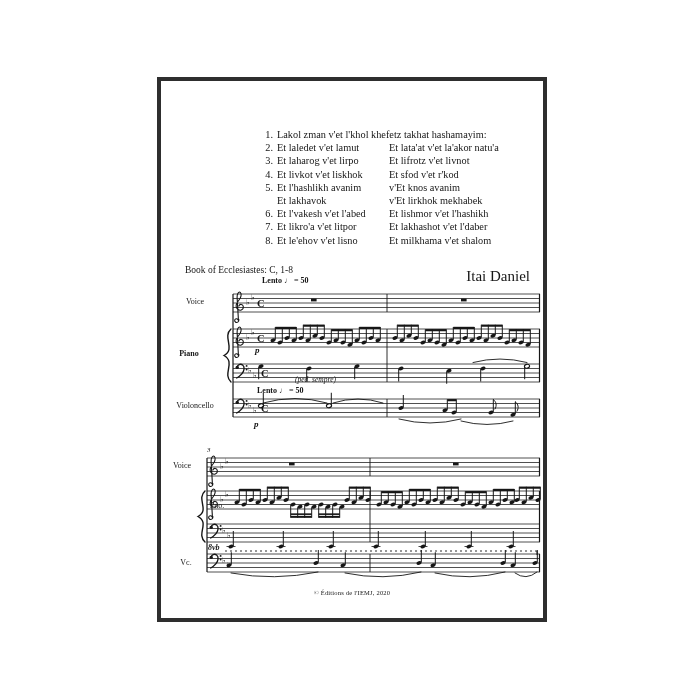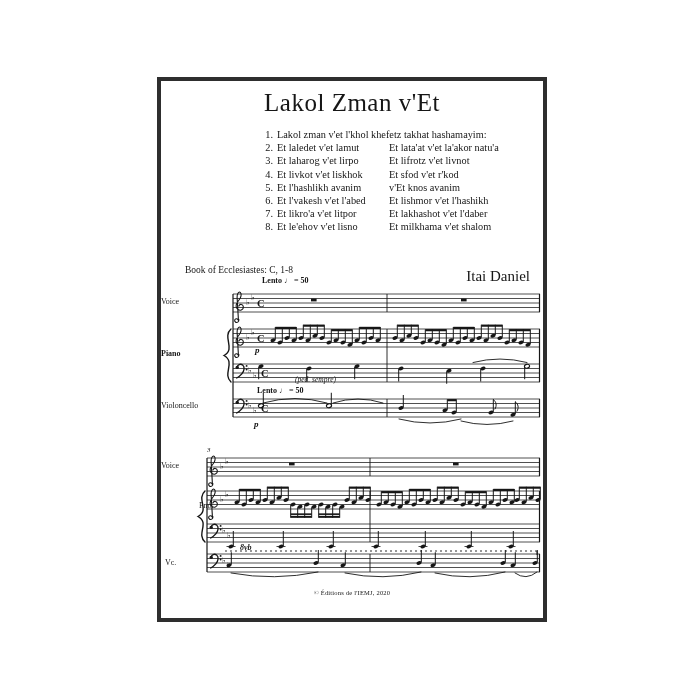--- a/index.html
+++ b/index.html
@@ -17,34 +17,33 @@
     font-size:25px;letter-spacing:0.5px;
   }
   #lyrics{left:99px;top:47px;font-size:10.3px;line-height:13.2px;}
   .lyr-row{display:flex;white-space:nowrap;}
   .lyr-num{width:13px;text-align:right;flex:none;}
   .lyr-c1{width:112px;margin-left:4px;flex:none;white-space:nowrap;}
   .lyr-c2{white-space:nowrap;}
   #src-line{left:24px;top:184px;font-size:9.5px;}
   #composer{right:13px;top:187px;font-size:15px;}
   .tempo{font-weight:bold;font-size:8px;font-family:"Liberation Serif","DejaVu Sans",serif;padding-left:11px;}
-  .staff-label{text-align:left;font-size:8px;}
+  .staff-label{text-align:center;font-size:8px;}
   .dyn{font-style:italic;font-weight:bold;font-size:9px;}
   .ped{font-style:italic;font-size:7.5px;padding-left:48px;}
   .mnum{font-style:italic;font-size:7px;}
-  .ottava{font-style:italic;font-weight:bold;font-size:8px;padding-left:32px;}
+  .ottava{font-style:italic;font-weight:bold;font-size:8px;}
   #copyright{left:0;top:508px;width:382px;text-align:center;font-size:6.5px;letter-spacing:0.2px;}
   #score-svg{left:0;top:0;}
 </style>
 </head>
 <body>
 
 <div id="page">
 
-  <div id="title" class="abs">Lakol Zman v'Et</div>
 
   <div id="lyrics" class="abs">
     <div class="lyr-row">
         <span class="lyr-num">1.</span>
         <span class="lyr-c1">Lakol zman v'et l'khol khefetz takhat hashamayim:</span>
         <span class="lyr-c2"></span>
       </div>
     <div class="lyr-row">
         <span class="lyr-num">2.</span>
         <span class="lyr-c1">Et laledet v'et lamut</span>
@@ -57,20 +56,25 @@
       </div>
     <div class="lyr-row">
         <span class="lyr-num">4.</span>
         <span class="lyr-c1">Et livkot v'et liskhok</span>
         <span class="lyr-c2">Et sfod v'et r'kod</span>
       </div>
     <div class="lyr-row">
         <span class="lyr-num">5.</span>
         <span class="lyr-c1">Et l'hashlikh avanim</span>
         <span class="lyr-c2">v'Et knos avanim</span>
+      </div>
+    <div class="lyr-row">
+        <span class="lyr-num"></span>
+        <span class="lyr-c1">Et lakhavok</span>
+        <span class="lyr-c2">v'Et lirkhok mekhabek</span>
       </div>
     <div class="lyr-row">
         <span class="lyr-num">6.</span>
         <span class="lyr-c1">Et l'vakesh v'et l'abed</span>
         <span class="lyr-c2">Et lishmor v'et l'hashikh</span>
       </div>
     <div class="lyr-row">
         <span class="lyr-num">7.</span>
         <span class="lyr-c1">Et likro'a v'et litpor</span>
         <span class="lyr-c2">Et lakhashot v'et l'daber</span>

